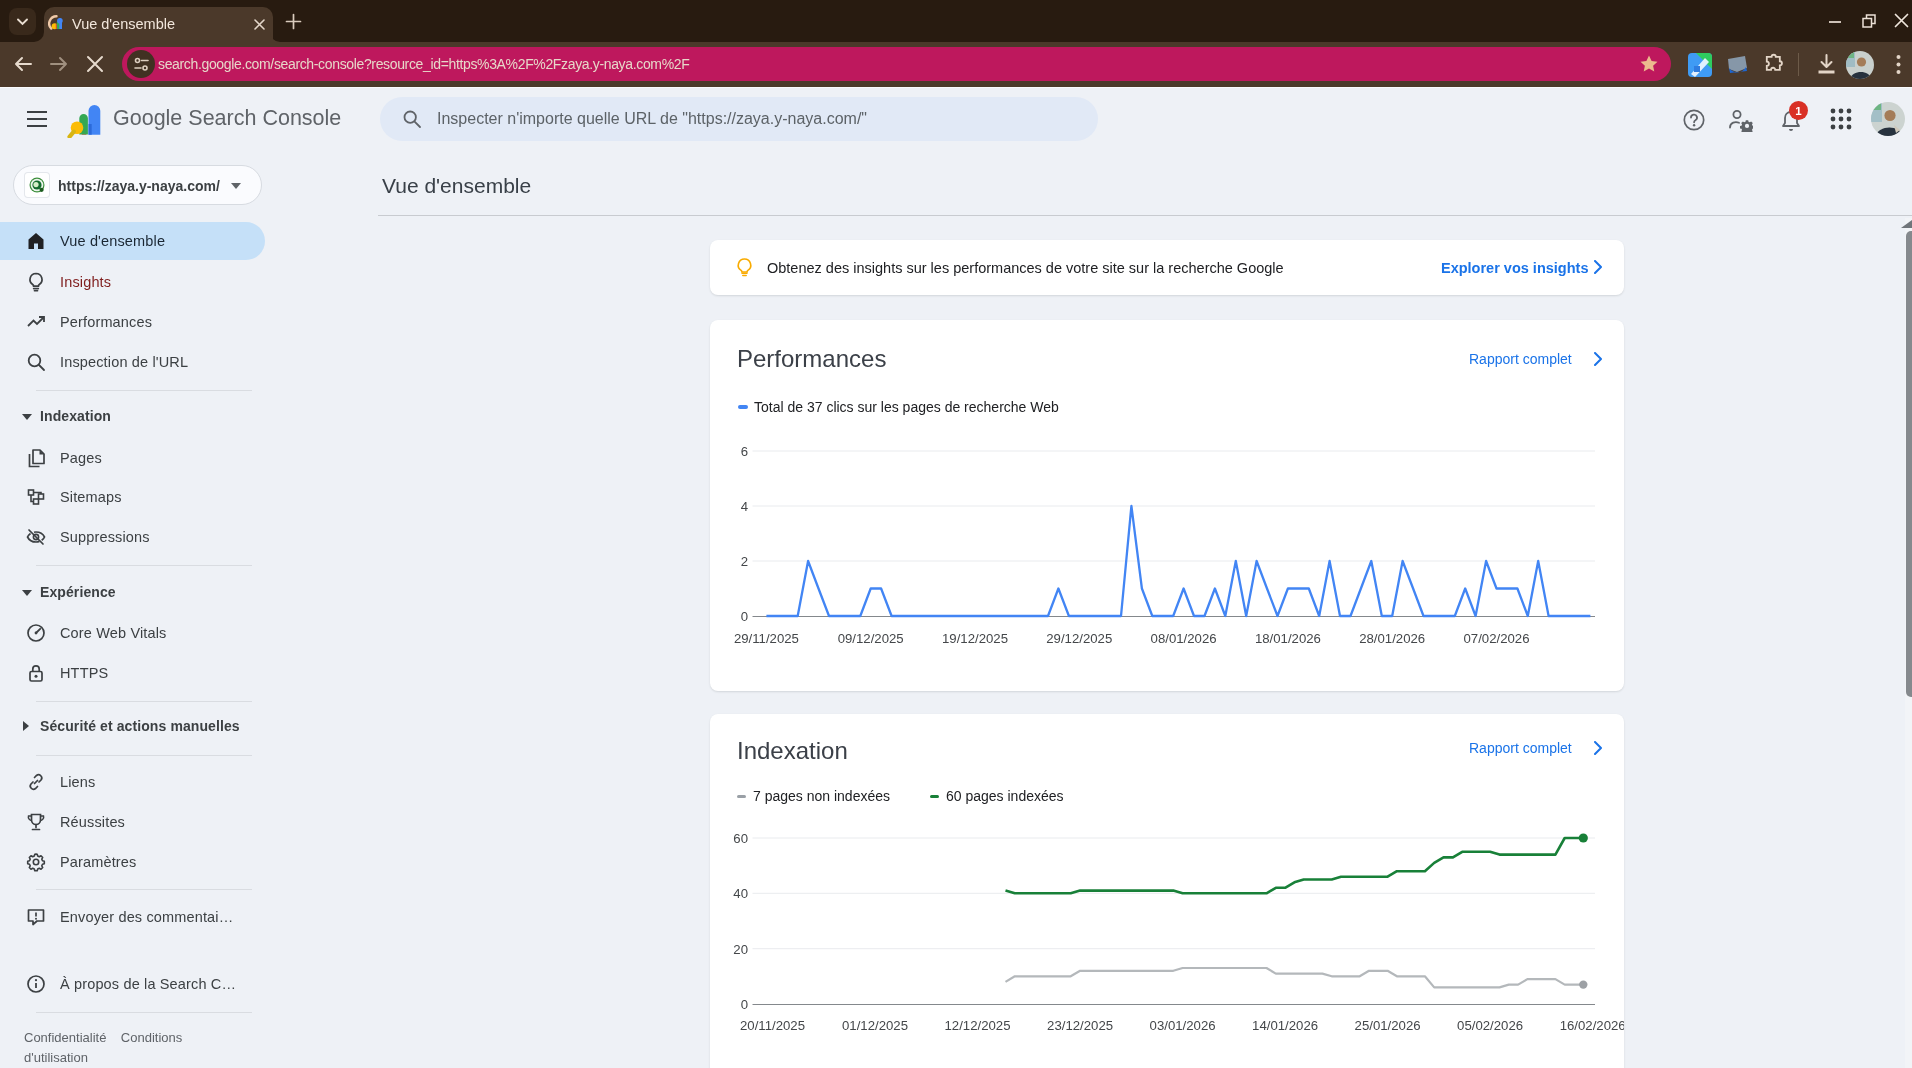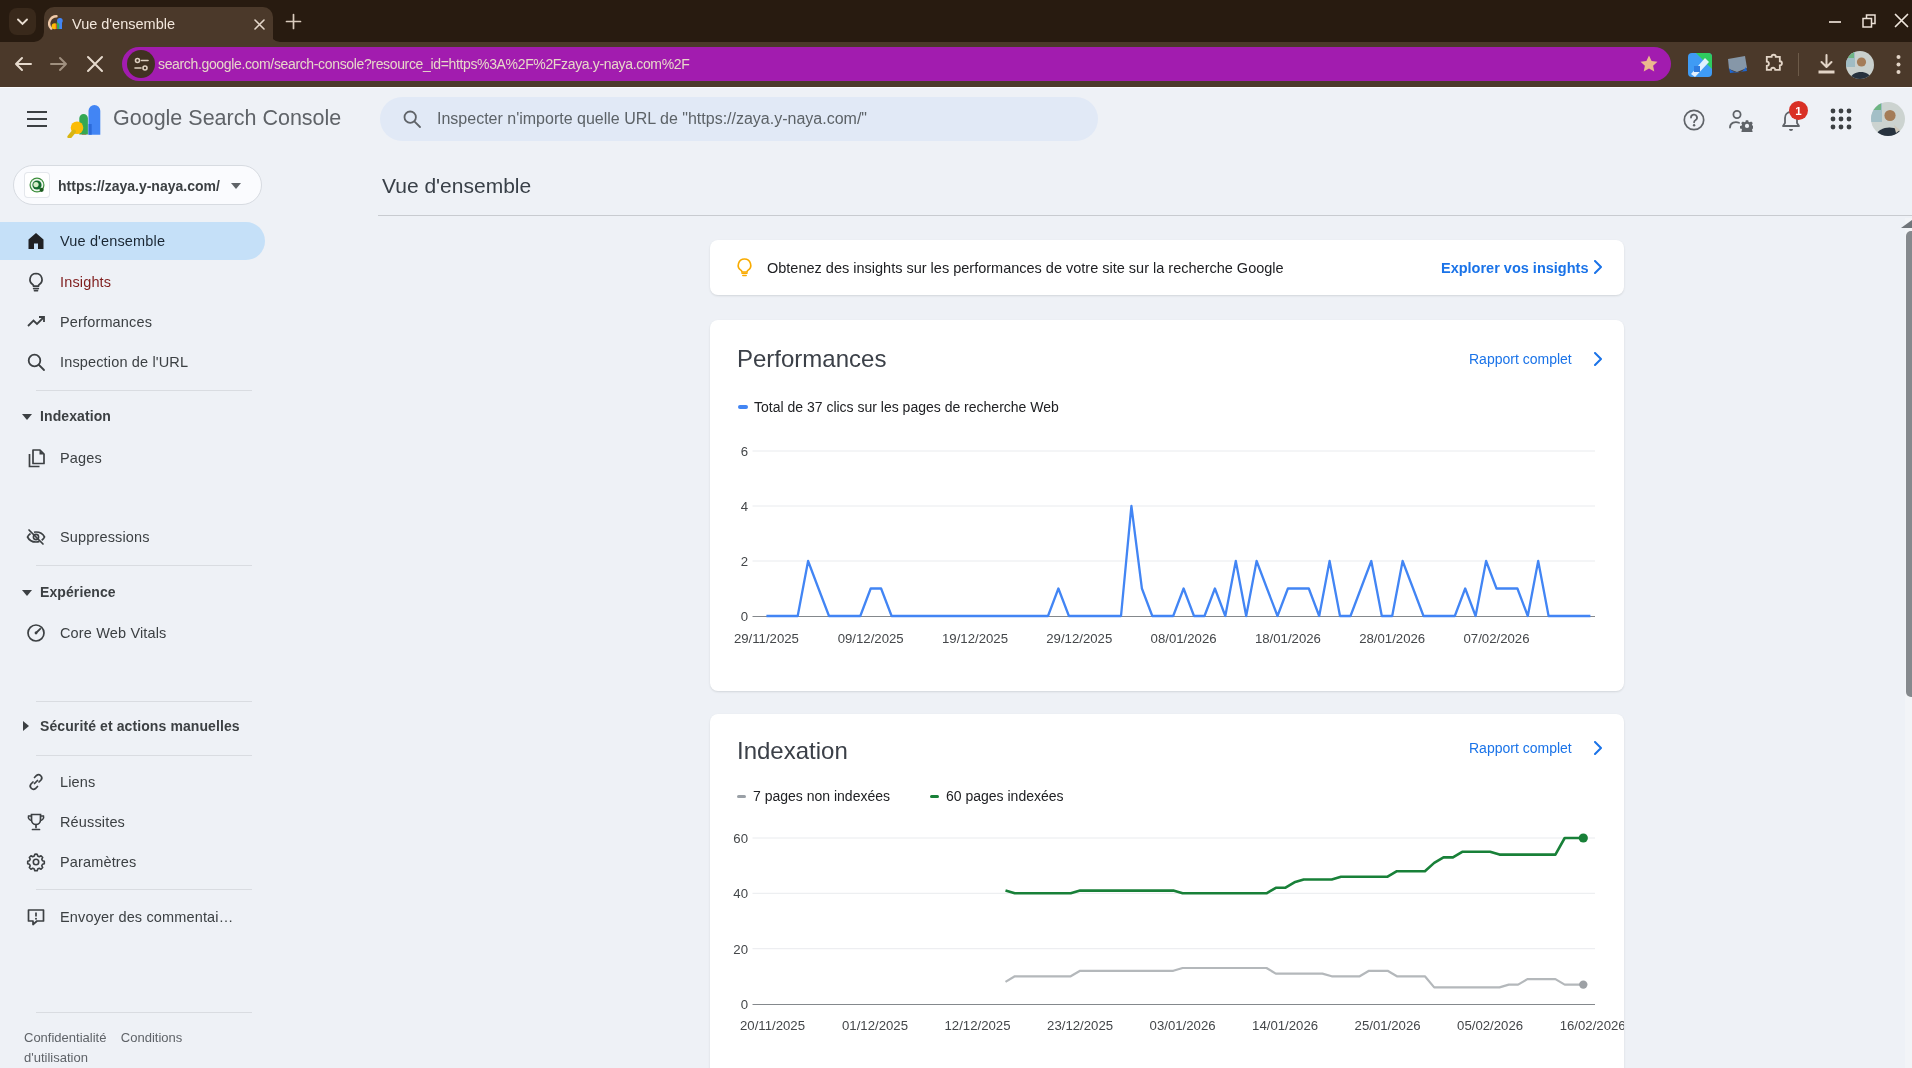--- a/index.html
+++ b/index.html
@@ -5,21 +5,21 @@
 * { margin:0; padding:0; box-sizing:border-box; }
 html,body { width:1912px; height:1068px; overflow:hidden; }
 body { font-family:"Liberation Sans", sans-serif; background:#eef1f6; position:relative; }
 .abs { position:absolute; }
 
 #tabstrip { position:absolute; left:0; top:0; width:1912px; height:42px; background:#281b10; }
 #toolbar { position:absolute; left:0; top:42px; width:1912px; height:46px; background:#4b392a; }
 #tab { position:absolute; left:43.5px; top:7px; width:229px; height:35px; background:#4b392a; border-radius:10px 10px 0 0; }
 #tab .title { position:absolute; left:28.5px; top:8.5px; font-size:14.5px; color:#f2e7dc; }
 #tabsearch { position:absolute; left:9px; top:8px; width:27px; height:27px; border-radius:8px; background:#39291b; }
-#urlpill { position:absolute; left:122px; top:5px; width:1549px; height:34px; border-radius:17px; background:#a21caf; }
+#urlpill { position:absolute; left:122px; top:5px; width:1549px; height:34px; border-radius:17px; background:#be185d; }
 
 #app { position:absolute; left:0; top:88px; width:1912px; height:980px; background:#eef1f6; }
 #searchpill { position:absolute; left:380px; top:9px; width:718px; height:44px; border-radius:22px; background:#e1e9f6; }
 #searchpill .ph { position:absolute; left:57px; top:13px; font-size:16px; color:#5c6267; }
 
 #propsel { position:absolute; left:13px; top:77px; width:249px; height:40px; border-radius:20px; background:#fafbfe; border:1px solid #d7dbe1; }
 .nav { position:absolute; left:0; width:266px; height:40px; }
 .nav .ic { position:absolute; left:26px; top:10px; width:20px; height:20px; }
 .nav .tx { position:absolute; left:60px; top:11.5px; font-size:14.5px; color:#3c4043; letter-spacing:.15px; }
 .navhead .tx2 { position:absolute; left:40px; top:11px; font-size:14px; color:#3c4043; font-weight:bold; letter-spacing:.1px; }
@@ -261,20 +261,31 @@
       <div class="tx2">Indexation</div>
     </div>
   <div class="nav" style="top:350px">
       <svg class="ic" width="20" height="20" viewBox="0 0 20 20">
         <path d="M7 2 H14 L18 6 V15.5 H7 Z" fill="none" stroke="#3c4043" stroke-width="1.7" stroke-linejoin="round"></path>
         <path d="M13.5 2 V6.5 H18 Z" fill="#3c4043"></path>
         <path d="M3.5 6 V18.5 H13.5" fill="none" stroke="#3c4043" stroke-width="1.7"></path>
       </svg>
       <div class="tx" style="color:#3c4043">Pages</div>
     </div>
+  <div class="nav" style="top:389px">
+      <svg class="ic" width="20" height="20" viewBox="0 0 20 20">
+        <g fill="none" stroke="#3c4043" stroke-width="1.6">
+          <rect x="2.5" y="3" width="5" height="5"></rect>
+          <rect x="12.5" y="7" width="5" height="5"></rect>
+          <rect x="7.5" y="12" width="5" height="5"></rect>
+          <path d="M5 8 V14.5 H7.5 M7.5 5.5 H15 V7"></path>
+        </g>
+      </svg>
+      <div class="tx" style="color:#3c4043">Sitemaps</div>
+    </div>
   <div class="nav" style="top:429px">
       <svg class="ic" width="20" height="20" viewBox="0 0 20 20">
         <path d="M3 3 L17 17" stroke="#3c4043" stroke-width="1.7" stroke-linecap="round"></path>
         <path d="M4.5 6.5 C2.8 7.8 1.8 9.3 1.5 10 c1.5 3 4.6 5 8.5 5 1.2 0 2.4-.2 3.4-.6 M8 5.3 c.6-.2 1.3-.3 2-.3 3.9 0 7 2 8.5 5 -.3.7-1.2 2.1-2.8 3.3" fill="none" stroke="#3c4043" stroke-width="1.7"></path>
         <circle cx="10" cy="10" r="2.6" fill="none" stroke="#3c4043" stroke-width="1.6"></circle>
       </svg>
       <div class="tx" style="color:#3c4043">Suppressions</div>
     </div>
   <div class="sdiv" style="top:477px"></div>
   <div class="nav navhead" style="top:485px">
@@ -283,20 +294,28 @@
       </svg>
       <div class="tx2">Expérience</div>
     </div>
   <div class="nav" style="top:525px">
       <svg class="ic" width="20" height="20" viewBox="0 0 20 20">
         <circle cx="10" cy="10" r="8" fill="none" stroke="#3c4043" stroke-width="1.7"></circle>
         <path d="M10 10 L14.2 5.8" stroke="#3c4043" stroke-width="1.8" stroke-linecap="round"></path>
         <circle cx="10" cy="10" r="1.4" fill="#3c4043"></circle>
       </svg>
       <div class="tx" style="color:#3c4043">Core Web Vitals</div>
+    </div>
+  <div class="nav" style="top:565px">
+      <svg class="ic" width="20" height="20" viewBox="0 0 20 20">
+        <rect x="4" y="8.5" width="12" height="9.5" rx="1.5" fill="none" stroke="#3c4043" stroke-width="1.7"></rect>
+        <path d="M6.8 8.5 V6 a3.2 3.2 0 0 1 6.4 0 V8.5" fill="none" stroke="#3c4043" stroke-width="1.7"></path>
+        <circle cx="10" cy="13.3" r="1.5" fill="#3c4043"></circle>
+      </svg>
+      <div class="tx" style="color:#3c4043">HTTPS</div>
     </div>
   <div class="sdiv" style="top:613px"></div>
   <div class="nav navhead" style="top:619px">
       <svg class="abs" style="left:23px;top:14px" width="6" height="10" viewBox="0 0 6 10">
         <path d="M0 0 L6 5 L0 10 Z" fill="#3c4043"></path>
       </svg>
       <div class="tx2">Sécurité et actions manuelles</div>
     </div>
   <div class="sdiv" style="top:667px"></div>
   <div class="nav" style="top:674px">
@@ -325,20 +344,28 @@
       <div class="tx" style="color:#3c4043">Paramètres</div>
     </div>
   <div class="sdiv" style="top:801px"></div>
   <div class="nav" style="top:809px">
       <svg class="ic" width="20" height="20" viewBox="0 0 20 20">
         <path d="M2.5 3 H17.5 V14 H11 L7 17.5 V14 H2.5 Z" fill="none" stroke="#3c4043" stroke-width="1.7" stroke-linejoin="round"></path>
         <path d="M10 5.5 V9.5" stroke="#3c4043" stroke-width="1.7"></path>
         <circle cx="10" cy="11.8" r="1" fill="#3c4043"></circle>
       </svg>
       <div class="tx" style="color:#3c4043">Envoyer des commentai…</div>
+    </div>
+  <div class="nav" style="top:876px">
+      <svg class="ic" width="20" height="20" viewBox="0 0 20 20">
+        <circle cx="10" cy="10" r="8" fill="none" stroke="#3c4043" stroke-width="1.7"></circle>
+        <path d="M10 9 V14" stroke="#3c4043" stroke-width="1.8"></path>
+        <circle cx="10" cy="6.2" r="1.1" fill="#3c4043"></circle>
+      </svg>
+      <div class="tx" style="color:#3c4043">À propos de la Search C…</div>
     </div>
   <div class="sdiv" style="top:924px"></div>
   <div class="abs" style="left:24px;top:940px;width:220px;font-size:13px;color:#5f6368;line-height:19.5px">Confidentialité&nbsp;&nbsp;&nbsp;&nbsp;Conditions d'utilisation</div>
 
   <div class="abs" style="left:382px;top:86px;font-size:21px;color:#394048">Vue d'ensemble</div>
   <div class="abs" style="left:378px;top:127px;width:1534px;height:1px;background:#c8cbd0"></div>
 
   <div class="card" style="top:152px;height:55px">
     <svg class="abs" style="left:25px;top:18px" width="19" height="19" viewBox="0 0 19 19">
       <path d="M9.5 1 a6.2 6.2 0 0 1 3.4 11.4 c-.7.5-.9 1-.9 1.6 h-5 c0-.6-.2-1.1-.9-1.6 A6.2 6.2 0 0 1 9.5 1 Z" fill="none" stroke="#f9ab00" stroke-width="1.6"></path>

